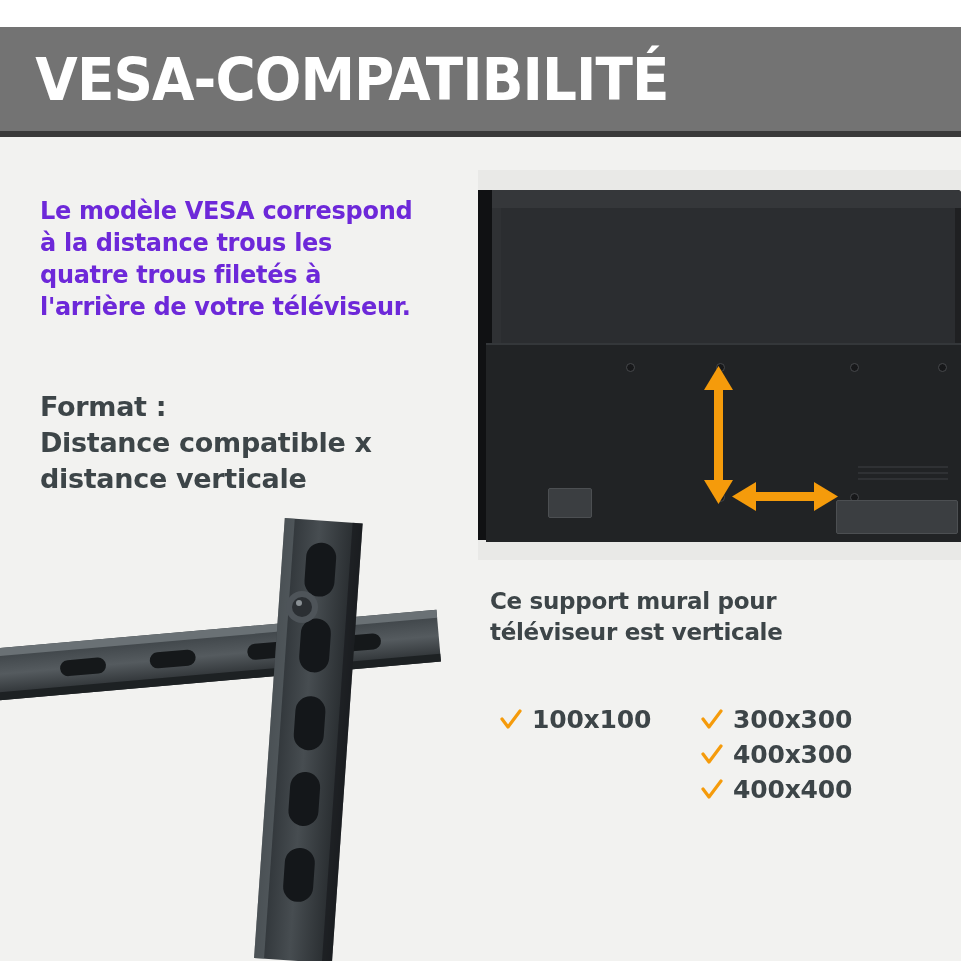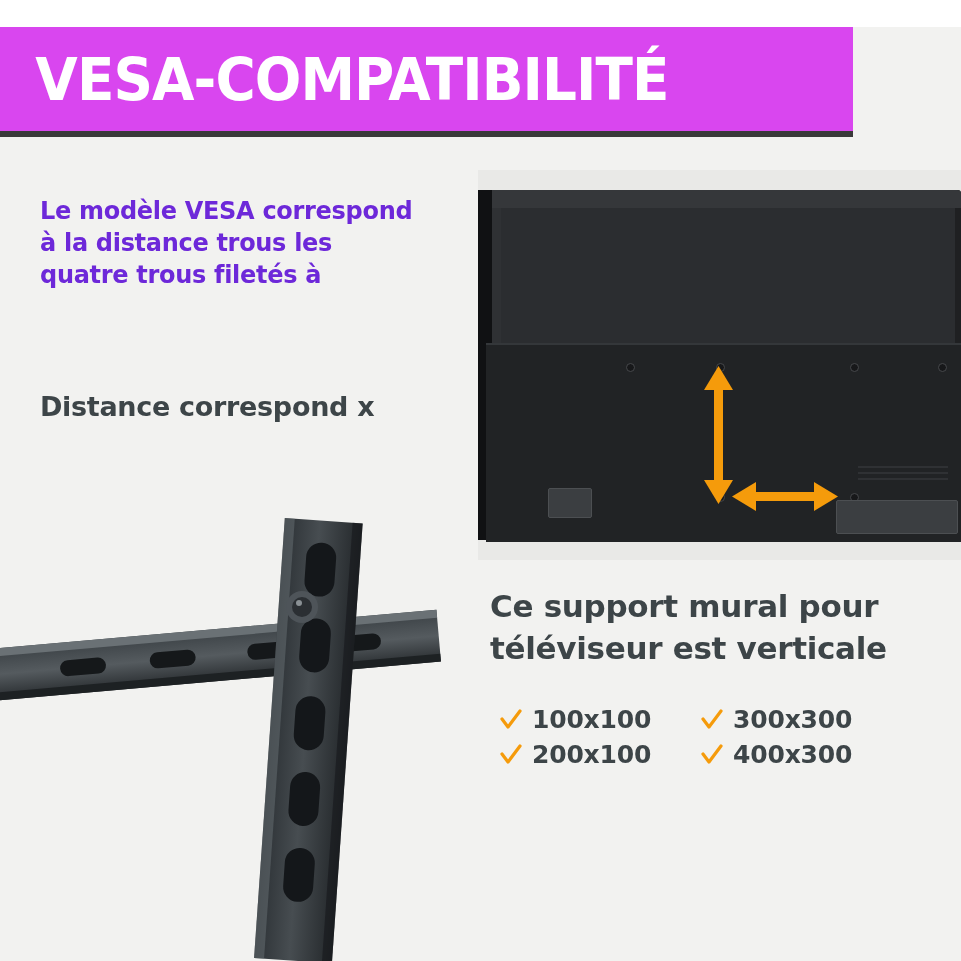--- a/index.html
+++ b/index.html
@@ -19,23 +19,23 @@
     height: 961px;
     background: #f2f2f0;
     overflow: hidden;
   }
 
   
   #header-banner {
     position: absolute;
     left: 0;
     top: 27px;
-    width: 853px;
+    width: 961px;
     height: 110px;
-    background: #d946ef;
+    background: #737373;
     box-sizing: border-box;
     border-bottom: 6px solid #3a3a3a;
     display: flex;
     align-items: center;
   }
   #header-title {
     color: #ffffff;
     font-family: "DejaVu Sans", sans-serif;
     font-weight: bold;
     font-size: 59px;
@@ -179,21 +179,21 @@
 
   
   #compat-text {
     position: absolute;
     left: 490px;
     top: 586px;
     width: 455px;
     color: #3d4548;
     font-family: "DejaVu Sans", sans-serif;
     font-weight: bold;
-    font-size: 31px;
+    font-size: 23px;
     line-height: 1.34;
     letter-spacing: -0.3px;
   }
 
   
   #vesa-list {
     position: absolute;
     left: 500px;
     top: 702px;
     width: 440px;
@@ -232,24 +232,27 @@
   <div id="top-strip"></div>
 
   <div id="header-banner">
     <div id="header-title">VESA-COMPATIBILITÉ</div>
   </div>
 
   <div id="intro-text">
     <span class="nowrapline">Le modèle VESA correspond</span>
     <span class="nowrapline">à la distance trous les</span>
     <span class="nowrapline">quatre trous filetés à</span>
+    <span class="nowrapline">l'arrière de votre téléviseur.</span>
   </div>
 
   <div id="format-block">
-    <span class="nowrapline">Distance correspond x</span>
+    <span class="nowrapline">Format :</span>
+    <span class="nowrapline">Distance compatible x</span>
+    <span class="nowrapline">distance verticale</span>
   </div>
 
   <div id="tv-photo">
     <div class="tv-body"></div>
     <div class="tv-top-bevel"></div>
     <div class="tv-left-edge"></div>
     <div class="tv-upper-panel"></div>
     <div class="tv-side-shadow"></div>
     <div class="tv-lower-panel"></div>
 
@@ -332,44 +335,44 @@
 
   <div id="vesa-list">
     <div class="vesa-col">
       <div class="vesa-item">
         <span class="check">
             <svg width="22" height="22" viewBox="0 0 22 22">
               <path d="M2 10 L8 18 L20 2" stroke="#f59b0b" stroke-width="3.2" fill="none" stroke-linecap="round" stroke-linejoin="round"></path>
             </svg>
           </span>
         <span class="vesa-label">100x100</span>
-      </div>
-      <div class="vesa-item">
-        <span class="check">
-            <svg width="22" height="22" viewBox="0 0 22 22">
-              <path d="M2 10 L8 18 L20 2" stroke="#f59b0b" stroke-width="3.2" fill="none" stroke-linecap="round" stroke-linejoin="round"></path>
-            </svg>
-          </span>
-        <span class="vesa-label">200x100</span>
       </div>
     </div>
 
     <div class="vesa-col">
       <div class="vesa-item">
         <span class="check">
             <svg width="22" height="22" viewBox="0 0 22 22">
               <path d="M2 10 L8 18 L20 2" stroke="#f59b0b" stroke-width="3.2" fill="none" stroke-linecap="round" stroke-linejoin="round"></path>
             </svg>
           </span>
         <span class="vesa-label">300x300</span>
       </div>
       <div class="vesa-item">
         <span class="check">
             <svg width="22" height="22" viewBox="0 0 22 22">
               <path d="M2 10 L8 18 L20 2" stroke="#f59b0b" stroke-width="3.2" fill="none" stroke-linecap="round" stroke-linejoin="round"></path>
             </svg>
           </span>
         <span class="vesa-label">400x300</span>
       </div>
+      <div class="vesa-item">
+        <span class="check">
+            <svg width="22" height="22" viewBox="0 0 22 22">
+              <path d="M2 10 L8 18 L20 2" stroke="#f59b0b" stroke-width="3.2" fill="none" stroke-linecap="round" stroke-linejoin="round"></path>
+            </svg>
+          </span>
+        <span class="vesa-label">400x400</span>
+      </div>
     </div>
   </div>
 
 </div>
 
 </body></html>

